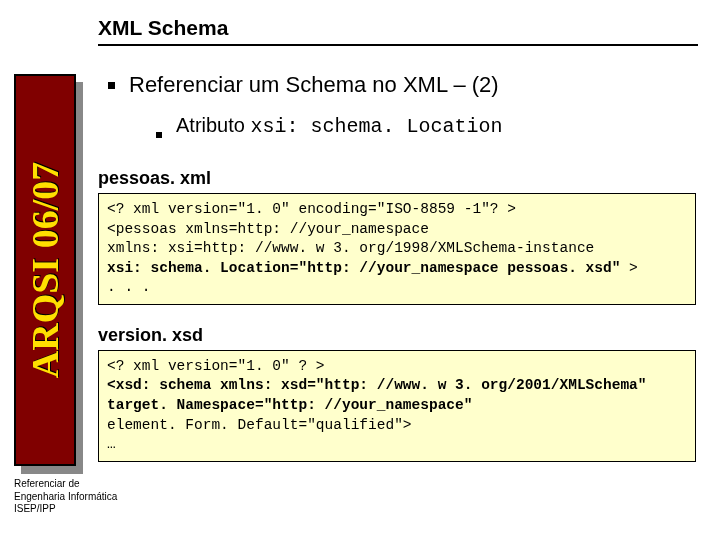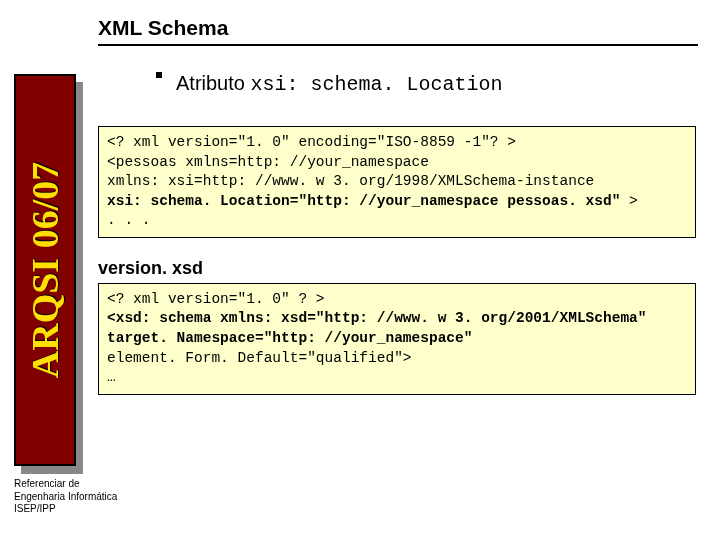--- a/index.html
+++ b/index.html
@@ -85,21 +85,21 @@
   }
   .bullet-l1 .dot, .bullet-l2 .dot {
     width: 7px;
     height: 7px;
     background: #000;
     border-radius: 0;
     flex: 0 0 auto;
   }
   .bullet-l2 {
     display: flex;
-    align-items: flex-start;
+    align-items: flex-end;
     gap: 14px;
     font-size: 20px;
     margin: 0 0 30px 58px;
   }
   .bullet-l2 .dot {
     width: 6px;
     height: 6px;
   }
   .mono {
     font-family: "Courier New", Courier, monospace;
@@ -138,26 +138,31 @@
     <div>Referenciar de</div>
     <div>Engenharia Informática</div>
     <div>ISEP/IPP</div>
   </div>
 
   <div class="content">
 
     <div class="title">XML Schema</div>
     <hr class="title-rule">
 
+    <div class="bullet-l1">
+      <span class="dot"></span>
+      <span><span>Referenciar um Schema no XML</span><span> – (2)</span></span>
+    </div>
 
     <div class="bullet-l2">
       <span class="dot"></span>
       <span><span>Atributo </span><span class="mono">xsi: schema. Location</span></span>
     </div>
 
+    <div class="label">pessoas. xml</div>
     <div class="codebox"><span>&lt;? xml version="1. 0" encoding="ISO-8859 -1"? &gt;</span>
 <span>&lt;pessoas xmlns=http: //your_namespace</span>
 <span>xmlns: xsi=http: //www. w 3. org/1998/XMLSchema-instance</span>
 <span class="b">xsi: schema. Location="http: //your_namespace pessoas. xsd"</span><span> &gt;</span>
 <span>. . .</span></div>
 
     <div class="label">version. xsd</div>
     <div class="codebox"><span>&lt;? xml version="1. 0" ? &gt;</span>
 <span class="b">&lt;xsd: schema xmlns: xsd="http: //www. w 3. org/2001/XMLSchema"</span>
 <span class="b">target. Namespace="http: //your_namespace"</span>

